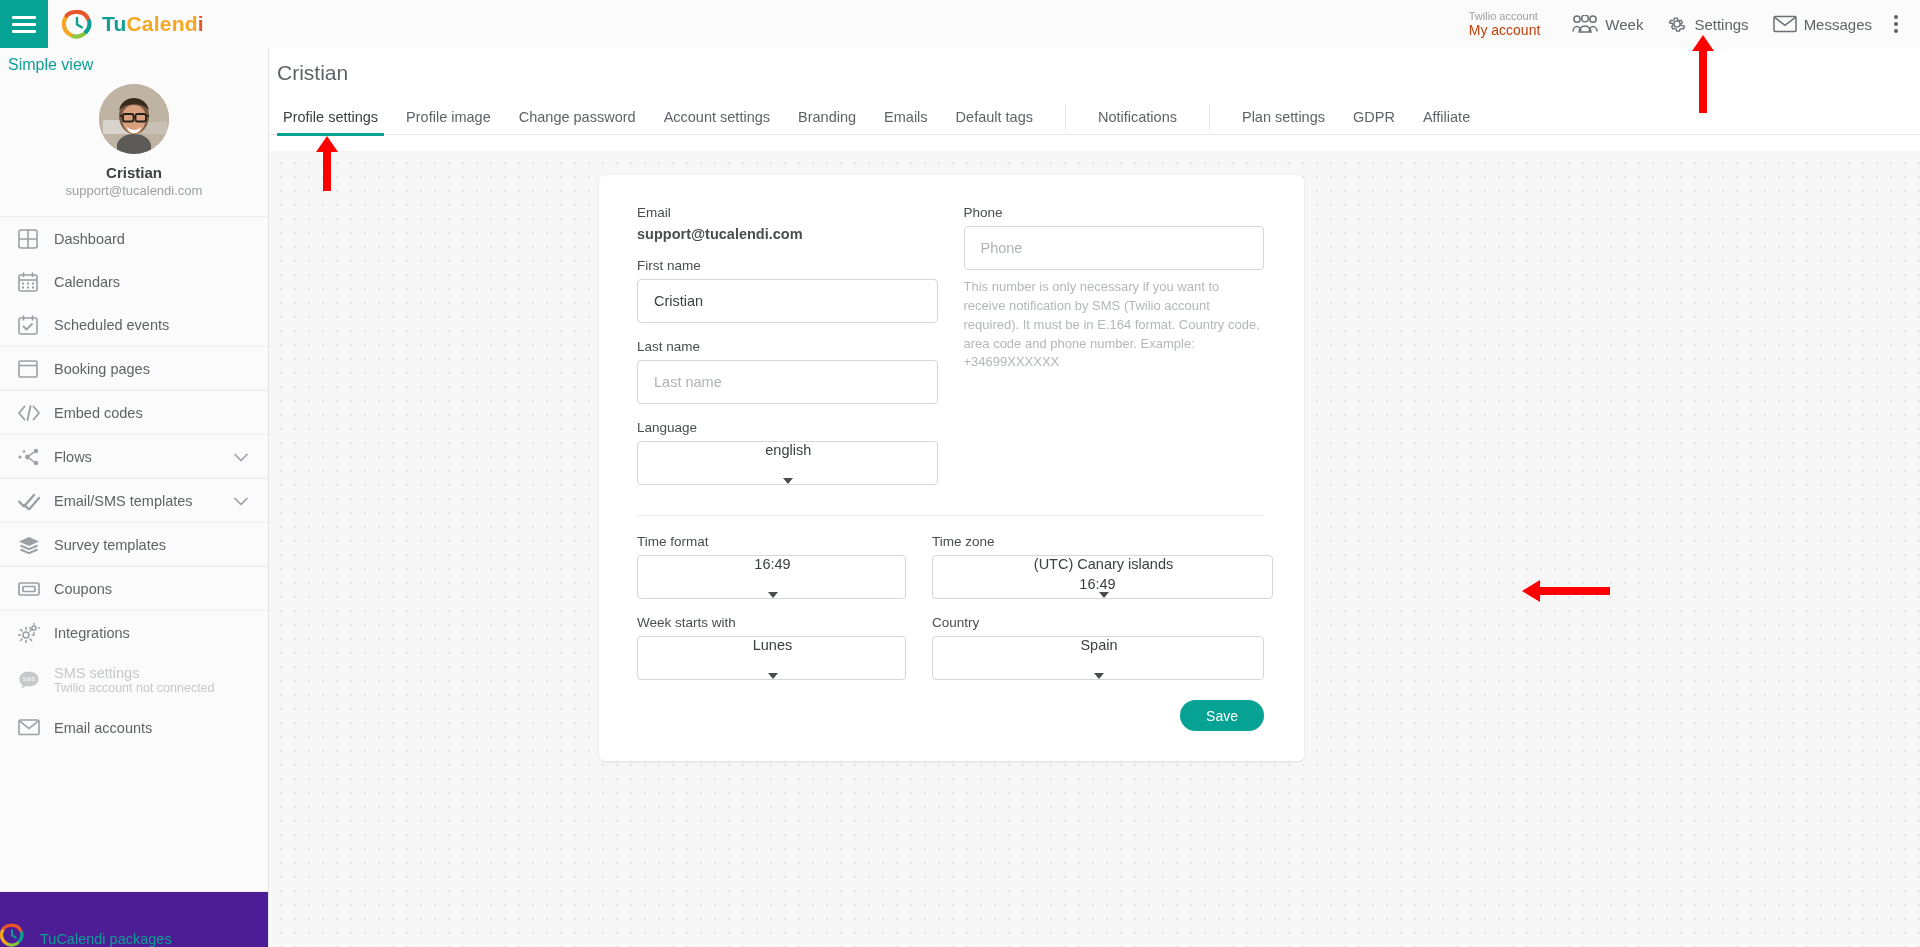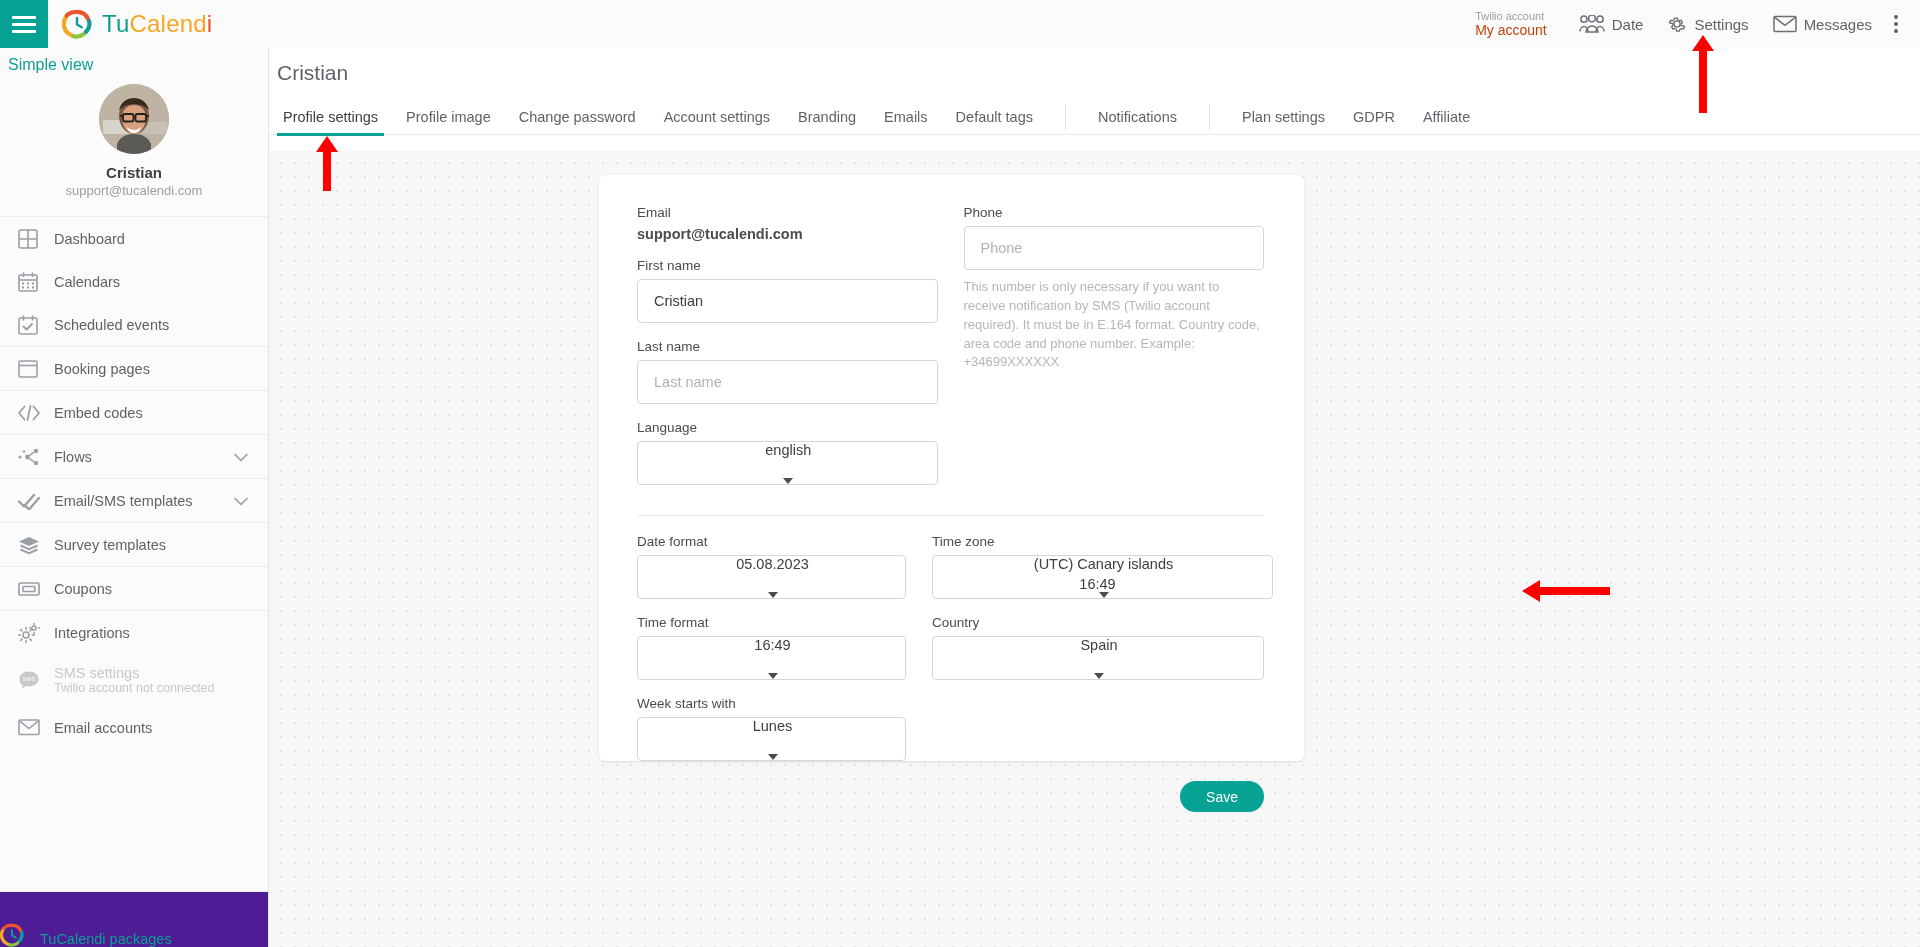--- a/index.html
+++ b/index.html
@@ -17,21 +17,21 @@
   }
   .burger-box {
     width: 48px; height: 48px; background: #06a294;
     display: flex; flex-direction: column; align-items: center;
     justify-content: center; gap: 4px; cursor: pointer; flex: 0 0 48px;
   }
   .burger-box span { display: block; width: 24px; height: 3px; background: #fff; border-radius: 1px; }
 
   .brand { display: flex; align-items: center; margin-left: 14px; gap: 10px; }
   .brand-logo { width: 30px; height: 30px; display: block; }
-  .brand-text { font-size: 24px; font-weight: 400; letter-spacing: .2px; }
+  .brand-text { font-size: 21px; font-weight: 700; letter-spacing: .2px; }
   .brand-text .t1 { color: #0f9e93; }
   .brand-text .t2 { color: #f5a623; }
   .brand-text .t3 { color: #e8552a; }
 
   .top-right { margin-left: auto; display: flex; align-items: center; gap: 0; padding-right: 12px; }
   .acct { text-align: left; margin-right: 20px; line-height: 1.15; }
   .acct .small { font-size: 11px; color: #9aa0a6; }
   .acct .big { font-size: 14px; color: #c2410c; }
   .top-item {
     display: flex; align-items: center; gap: 7px; padding: 6px 12px;
@@ -181,21 +181,21 @@
 
     <div class="top-item">
       <svg width="26" height="18" viewBox="0 0 26 18">
         <circle cx="5" cy="4.2" r="3.1" fill="none" stroke="#6b7075" stroke-width="1.5"></circle>
         <circle cx="13" cy="3.4" r="3.3" fill="none" stroke="#6b7075" stroke-width="1.5"></circle>
         <circle cx="21" cy="4.2" r="3.1" fill="none" stroke="#6b7075" stroke-width="1.5"></circle>
         <path d="M1 16.5c0-3 2-5 4-5s4 2 4 5" fill="none" stroke="#6b7075" stroke-width="1.5"></path>
         <path d="M17 16.5c0-3 2-5 4-5s4 2 4 5" fill="none" stroke="#6b7075" stroke-width="1.5"></path>
         <path d="M7 17c0-3.4 2.6-6 6-6s6 2.6 6 6z" fill="none" stroke="#6b7075" stroke-width="1.5"></path>
       </svg>
-      <span>Date</span>
+      <span>Week</span>
     </div>
 
     <div class="top-item">
       <svg width="20" height="20" viewBox="0 0 24 24">
         <path fill="none" stroke="#6b7075" stroke-width="1.6" d="M12 8.3a3.7 3.7 0 1 0 0 7.4 3.7 3.7 0 0 0 0-7.4z"></path>
         <path fill="none" stroke="#6b7075" stroke-width="1.6" stroke-linejoin="round" d="M19.4 13.9l1.8 1.1-1.8 3.1-2-.8a7.7 7.7 0 0 1-2 1.1l-.3 2.1h-3.6l-.3-2.1a7.7 7.7 0 0 1-2-1.1l-2 .8-1.8-3.1 1.8-1.1a7.6 7.6 0 0 1 0-2.3L2.8 10.5l1.8-3.1 2 .8a7.7 7.7 0 0 1 2-1.1l.3-2.1h3.6l.3 2.1a7.7 7.7 0 0 1 2 1.1l2-.8 1.8 3.1-1.8 1.1a7.6 7.6 0 0 1 0 2.3z"></path>
       </svg>
       <span>Settings</span>
     </div>
 
@@ -455,27 +455,20 @@
               </div>
               <div class="help">This number is only necessary if you want to receive notification by SMS (Twilio account required). It must be in E.164 format. Country code, area code and phone number. Example: +34699XXXXXX</div>
             </div>
           </div>
         </div>
 
         <div class="hr"></div>
 
         <div class="grid">
           <div class="col">
-            <div class="fld">
-              <span class="lab">Date format</span>
-              <div class="select">
-                <span class="sv">05.08.2023</span>
-                <span class="caret"></span>
-              </div>
-            </div>
 
             <div class="fld">
               <span class="lab">Time format</span>
               <div class="select">
                 <span class="sv">16:49</span>
                 <span class="caret"></span>
               </div>
             </div>
 
             <div class="fld">

